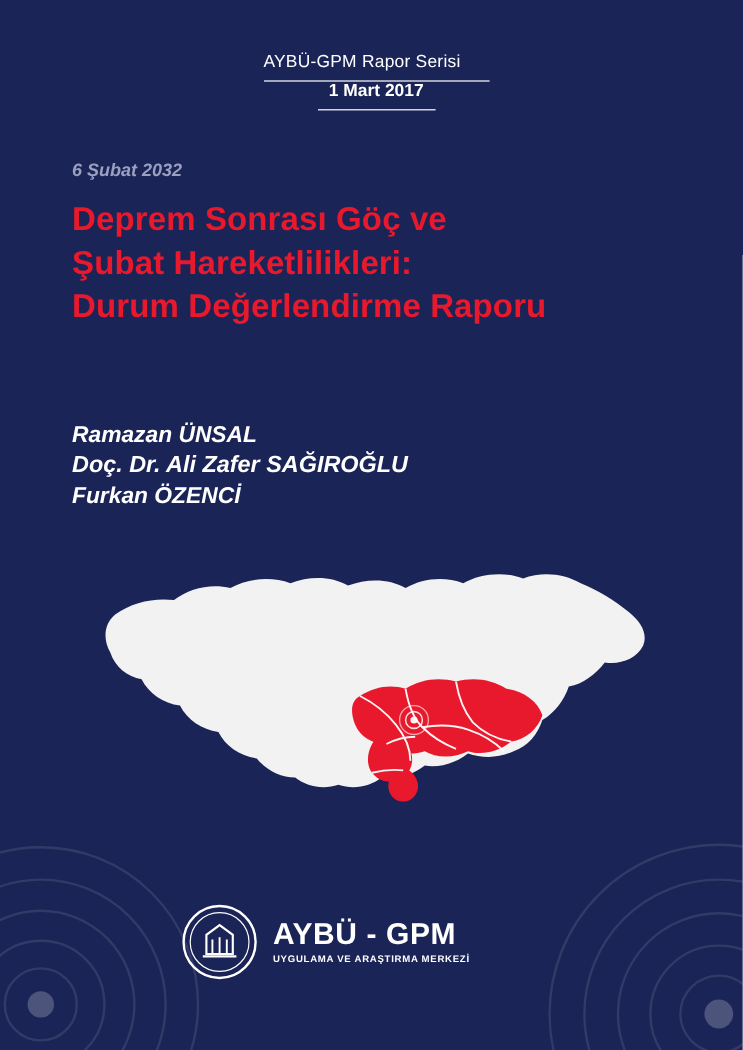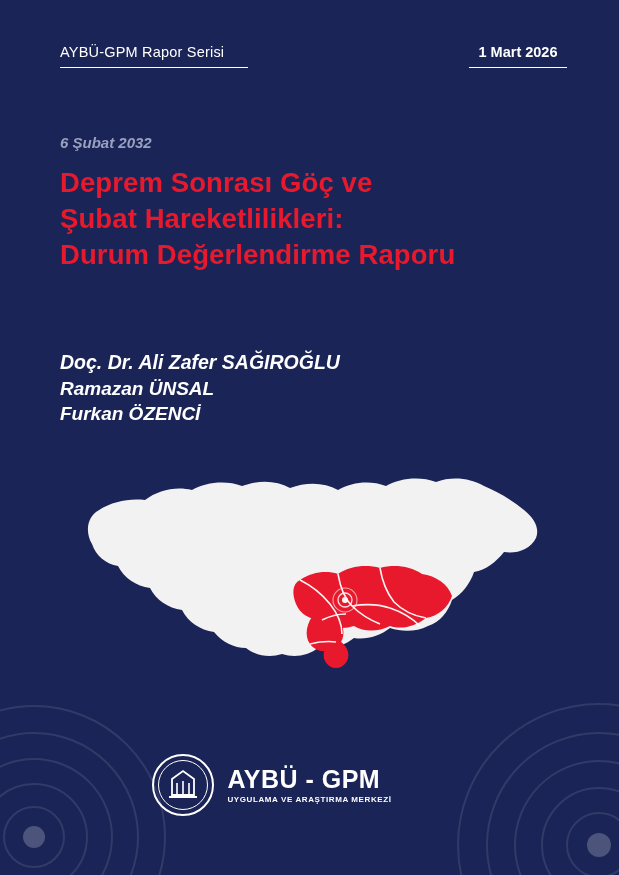--- a/index.html
+++ b/index.html
@@ -49,20 +49,21 @@
 
   
   .header {
     position: absolute;
     top: 44px;
     left: 60px;
     right: 52px;
     display: flex;
     justify-content: space-between;
     align-items: center;
+    flex-direction: column;
   }
   .series-label {
     color: #ffffff;
     font-size: 14.5px;
     letter-spacing: 0.2px;
     padding-bottom: 7px;
     border-bottom: 1.6px solid #ffffff;
     width: 188px;
   }
   .date-label {
@@ -191,35 +192,35 @@
     <div class="ring" style="width:280px;height:280px;"></div>
     <div class="ring" style="width:222px;height:222px;"></div>
     <div class="ring" style="width:166px;height:166px;"></div>
     <div class="ring" style="width:112px;height:112px;"></div>
     <div class="ring" style="width:62px;height:62px;"></div>
     <div class="ring dot" style="width:24px;height:24px;"></div>
   </div>
 
   <div class="header">
     <div class="series-label">AYBÜ-GPM Rapor Serisi</div>
-    <div class="date-label">1 Mart 2026</div>
+    <div class="date-label">1 Mart 2017</div>
   </div>
 
   <div class="title-block">
     <div class="event-date">6 Şubat 2032</div>
     <div class="main-title">
       <span class="line">Deprem Sonrası Göç ve</span>
       <span class="line">Şubat Hareketlilikleri:</span>
       <span class="line">Durum Değerlendirme Raporu</span>
     </div>
   </div>
 
   <div class="authors">
+    <div class="author">Ramazan ÜNSAL</div>
     <div class="author first">Doç. Dr. Ali Zafer SAĞIROĞLU</div>
-    <div class="author">Ramazan ÜNSAL</div>
     <div class="author">Furkan ÖZENCİ</div>
   </div>
 
   <div class="map-wrap">
     <svg viewBox="0 0 619 230" xmlns="http://www.w3.org/2000/svg" aria-hidden="true">
       <g>
         <path fill="#f2f2f2" d="
           M96,60
           C110,50 128,46 145,48
           C158,38 176,34 192,38

